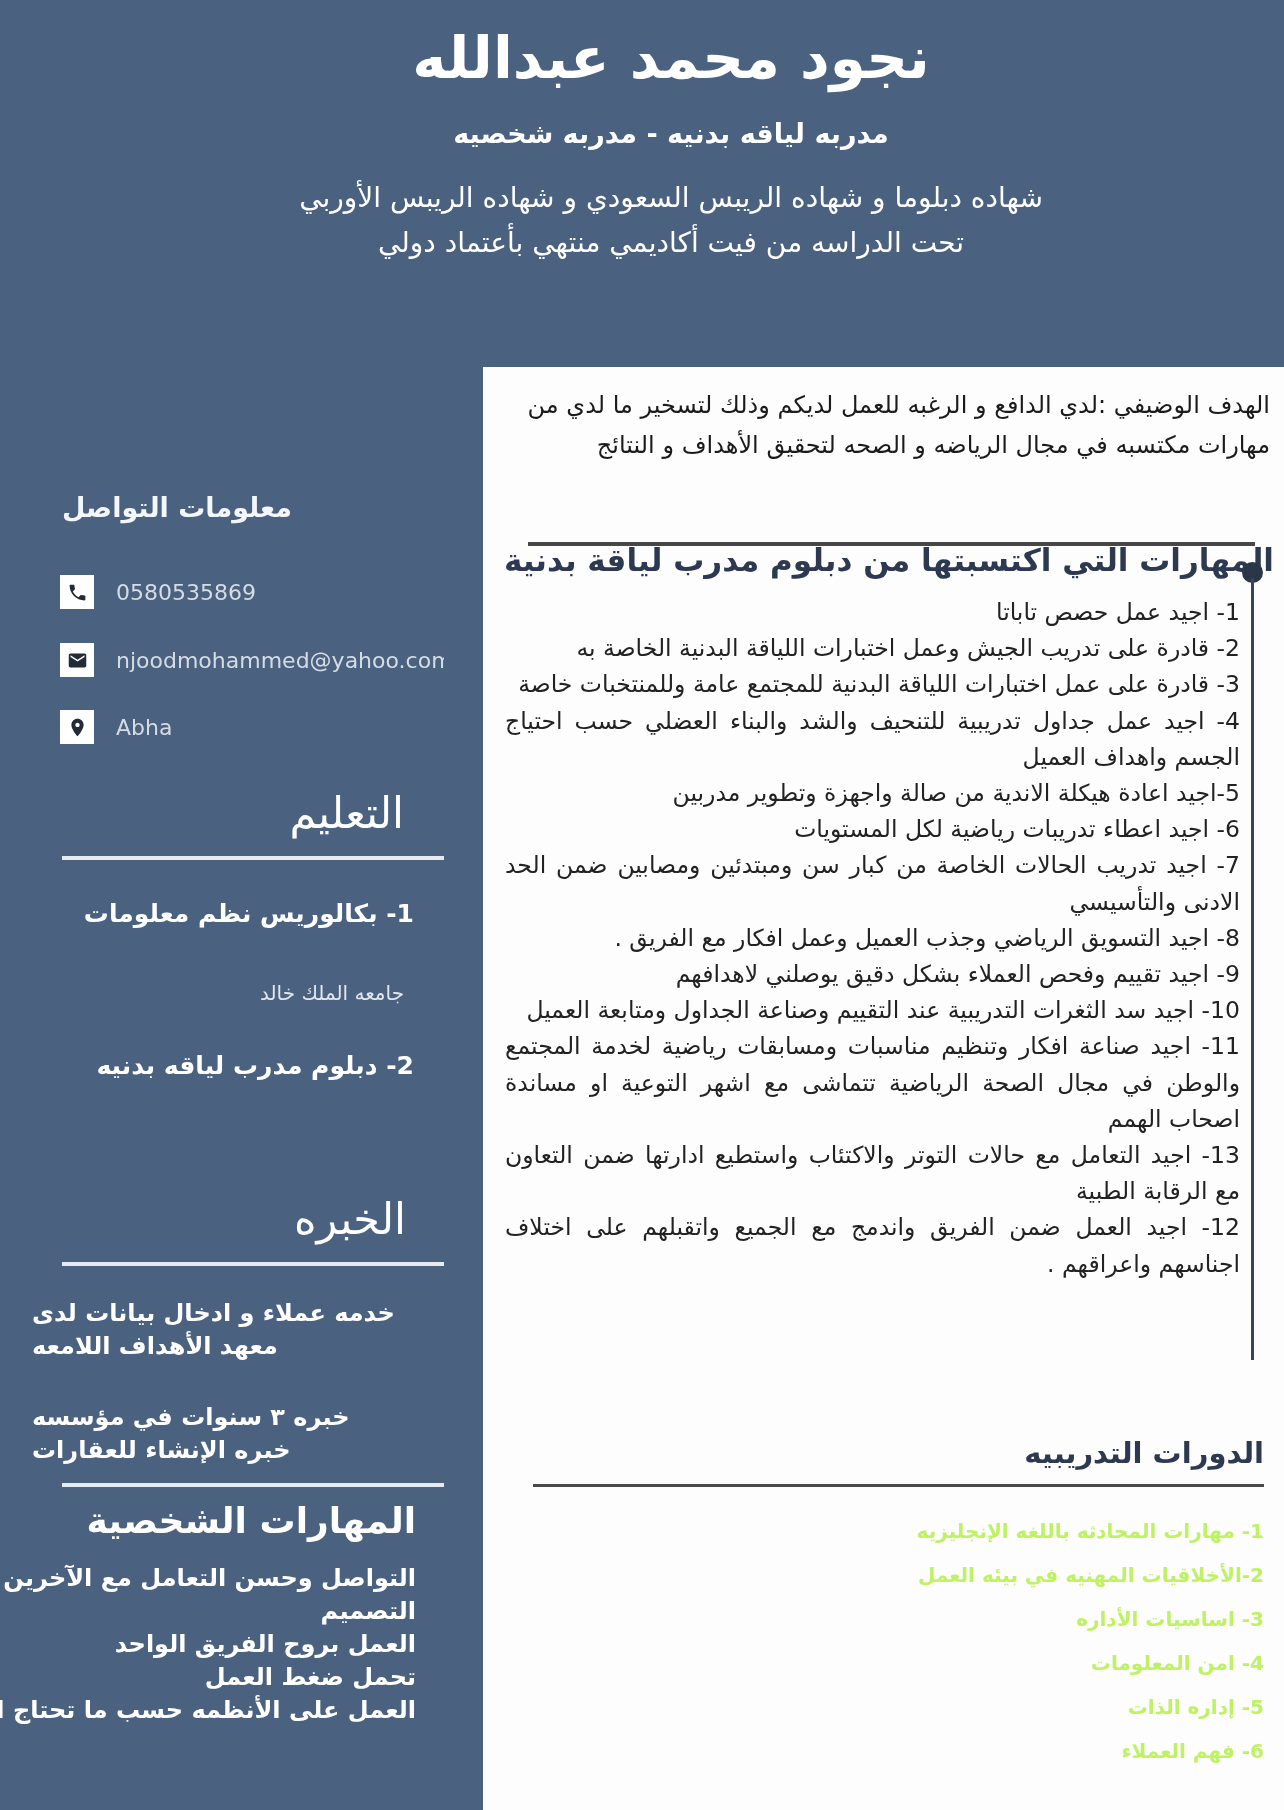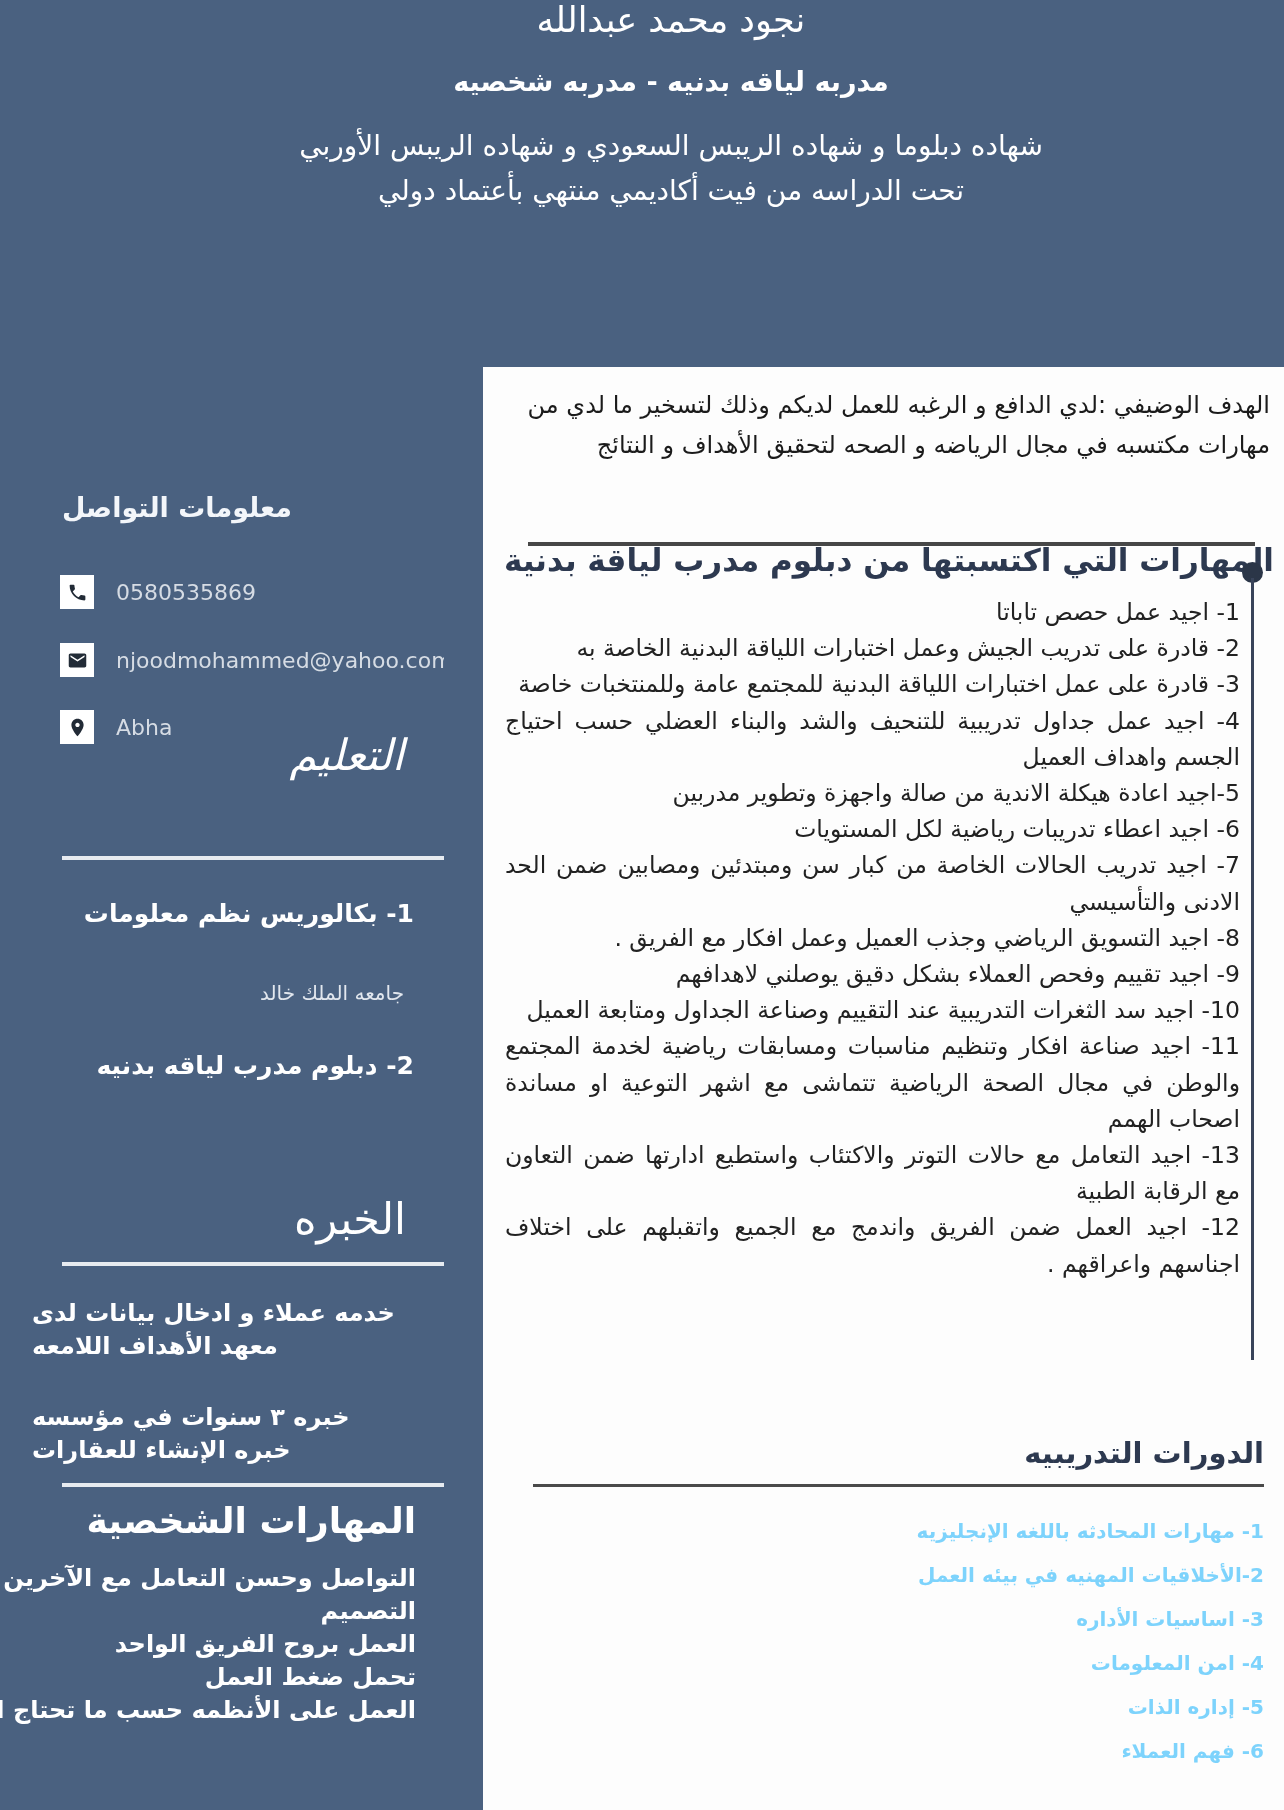--- a/index.html
+++ b/index.html
@@ -7,40 +7,40 @@
     position:relative; width:1284px; height:1810px;
     background:#4a6180; overflow:hidden;
     font-family:"DejaVu Sans", sans-serif;
   }
   
   .panel { position:absolute; left:483px; top:367px; right:0; bottom:0; background:#fdfdfd; }
 
   
   .header { position:absolute; top:0; left:0; width:1284px; box-sizing:border-box;
             padding-left:58px; text-align:center; color:#ffffff; direction:rtl; }
-  .name     { font-size:35px; font-weight:400; }
+  .name     { margin-top:24px; font-size:58px; font-weight:700; }
   .jobtitle { margin-top:26px; font-size:27px; font-weight:700; }
   .hdesc    { margin-top:26px; font-size:28px; line-height:45px; font-weight:400; }
 
   
   .sidebar { position:absolute; left:0; top:0; width:444px; height:1810px; overflow:hidden;
              color:#fff; }
   .contact-heading { position:absolute; top:492px; left:62px; font-size:27px; font-weight:700;
                      color:#f3f6fa; direction:rtl; }
   .contact-row { position:absolute; left:60px; display:flex; align-items:center; gap:22px; direction:ltr; }
   .row-phone    { top:575px; }
   .row-email    { top:643px; }
   .row-location { top:710px; }
   .icon-box { width:34px; height:34px; background:#ffffff; display:flex;
               align-items:center; justify-content:center; flex:0 0 auto; }
   .icon-box svg { width:21px; height:21px; fill:#222b36; }
   .contact-value { font-size:22px; color:#d6dce4; }
 
   .sb-h1 { position:absolute; font-size:43px; font-weight:400; color:#fff; direction:rtl; }
-  .edu-heading { top:730px; right:40px;font-style:italic; }
+  .edu-heading { top:788px; right:40px; }
   .exp-heading { top:1194px; right:38px; }
   .sb-divider { position:absolute; left:62px; width:393px; height:4px; background:#e7ebf0; }
   .div-edu  { top:856px; }
   .div-exp  { top:1262px; }
   .div-psk  { top:1483px; }
 
   .edu-title { position:absolute; right:30px; font-size:25px; font-weight:700; direction:rtl; }
   .edu-t1 { top:899px; }
   .edu-t2 { top:1051px; }
   .edu-sub { position:absolute; top:981px; right:40px; font-size:20px; font-weight:400;
@@ -65,21 +65,21 @@
   .skills-underline { position:absolute; top:542px; left:528px; width:727px; height:4px; background:#474747; }
   .timeline-dot  { position:absolute; left:1242px; top:562px; width:21px; height:21px;
                    border-radius:50%; background:#2b3648; }
   .timeline-line { position:absolute; left:1251px; top:578px; width:3px; height:782px; background:#39445a; }
   .skills-list { position:absolute; top:594px; left:505px; width:735px; direction:rtl;
                  text-align:justify; font-size:23.5px; line-height:36.2px; color:#222; }
   .courses-heading { position:absolute; top:1436px; right:20px; font-size:29px; font-weight:700;
                      color:#2d3950; direction:rtl; }
   .courses-underline { position:absolute; top:1484px; left:533px; width:731px; height:3px; background:#4a4a4a; }
   .courses-list { position:absolute; top:1518px; right:20px; direction:rtl; text-align:right;
-                  font-size:20px; font-weight:700; color:#7dd3fc; line-height:26px; }
+                  font-size:20px; font-weight:700; color:#bef264; line-height:26px; }
   .courses-list > div { margin-bottom:18px; }
 </style>
 </head>
 <body>
 
 <div class="page">
 
   <div class="panel"></div>
 
   <div class="header">

